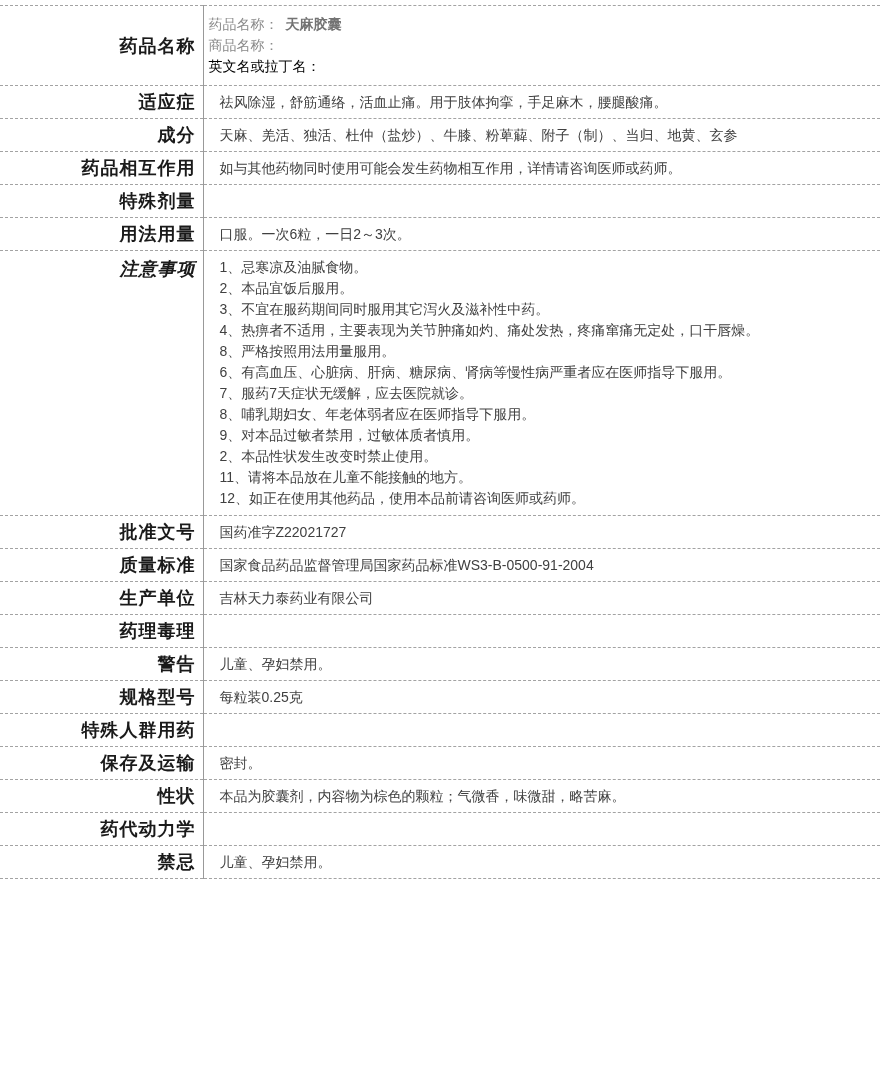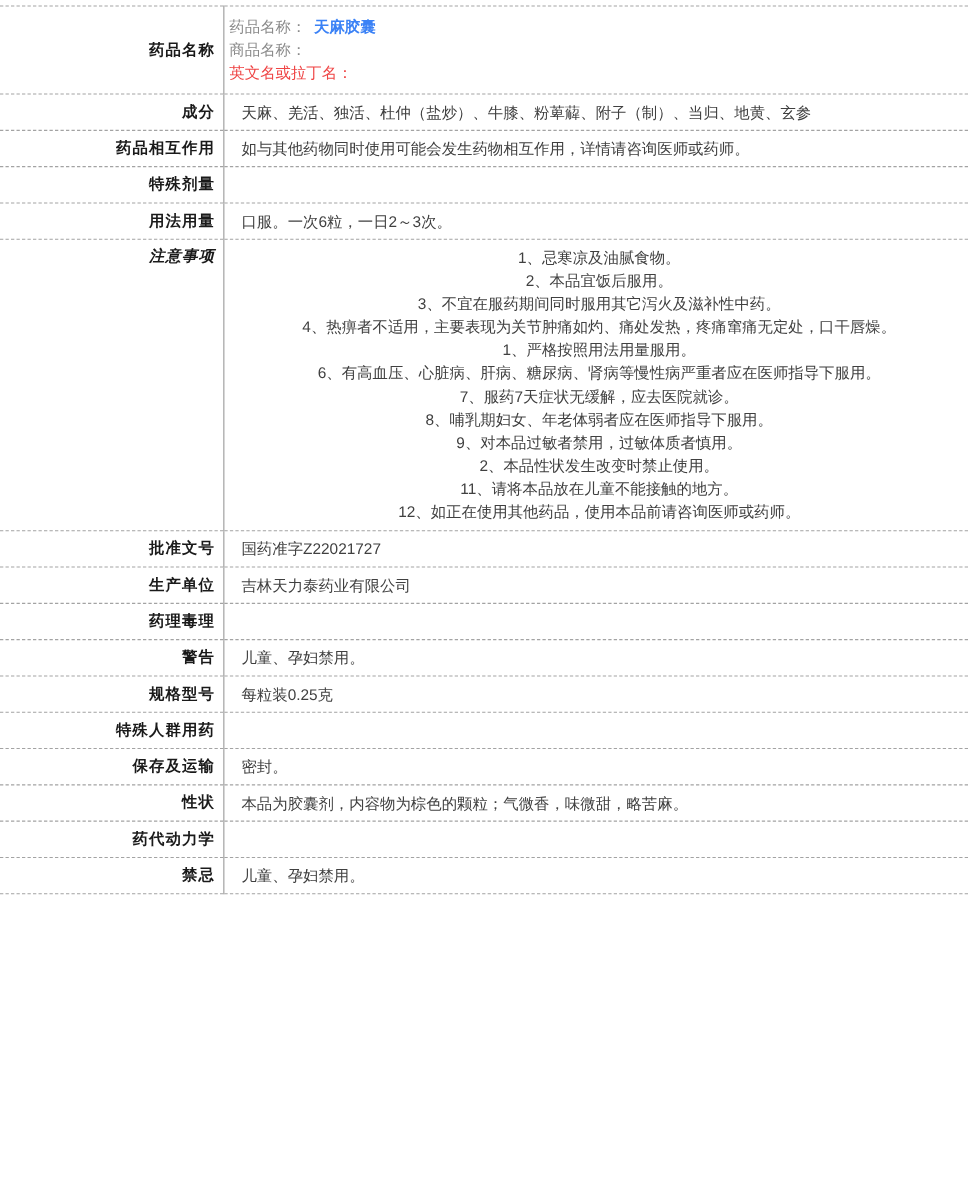--- a/index.html
+++ b/index.html
@@ -24,21 +24,21 @@
 
   th, td {
     border-top: 1px dashed #a3a3a3;
     border-bottom: 1px dashed #a3a3a3;
     box-sizing: border-box;
   }
   th {
     border-right: 1px solid #999999;
     text-align: right;
     vertical-align: middle;
-    font-size: 14px;
+    font-size: 18px;
     font-weight: bold;
     color: #1a1a1a;
     padding: 4px 7px 4px 0;
     letter-spacing: 1px;
   }
   td {
     vertical-align: middle;
     font-size: 14px;
     color: #404040;
     line-height: 21px;
@@ -50,47 +50,51 @@
   tr.row-notes th {
     vertical-align: top;
     padding-top: 6px;
     font-style: italic;
   }
   tr.row-name td {
     padding-left: 5px;
   }
   .name-line { line-height: 21px; }
   .prefix-muted { color: #8a8a8a; text-align: center; }
-  .prefix-faint { color: #ef4444; }
+  .prefix-faint { color: #000000; }
   .drug-name-strong {
-    color: #3b82f6;
+    color: #737373;
     font-weight: bold;
     margin-left: 7px;
   }
-  .note-line { line-height: 21px; text-align: center; }
+  .note-line { line-height: 21px; }
 </style>
 </head>
 <body>
 
 <table class="drug-table">
   <colgroup>
     <col class="c-label">
     <col class="c-value">
   </colgroup>
   <tbody>
 
     <tr class="row-name">
       <th>药品名称</th>
       <td>
         <div class="name-line"><span class="prefix-muted">药品名称：</span><span class="drug-name-strong">天麻胶囊</span></div>
         <div class="name-line"><span class="prefix-muted">商品名称：</span><span></span></div>
         <div class="name-line"><span class="prefix-faint">英文名或拉丁名：</span><span></span></div>
       </td>
     </tr>
 
+    <tr>
+      <th>适应症</th>
+      <td>祛风除湿，舒筋通络，活血止痛。用于肢体拘挛，手足麻木，腰腿酸痛。</td>
+    </tr>
 
     <tr>
       <th>成分</th>
       <td>天麻、羌活、独活、杜仲（盐炒）、牛膝、粉萆薢、附子（制）、当归、地黄、玄参</td>
     </tr>
 
     <tr>
       <th>药品相互作用</th>
       <td>如与其他药物同时使用可能会发生药物相互作用，详情请咨询医师或药师。</td>
     </tr>
@@ -107,36 +111,40 @@
       <td>口服。一次6粒，一日2～3次。</td>
     </tr>
 
     <tr class="row-notes">
       <th>注意事项</th>
       <td>
         <div class="note-line">1、忌寒凉及油腻食物。</div>
         <div class="note-line">2、本品宜饭后服用。</div>
         <div class="note-line">3、不宜在服药期间同时服用其它泻火及滋补性中药。</div>
         <div class="note-line">4、热痹者不适用，主要表现为关节肿痛如灼、痛处发热，疼痛窜痛无定处，口干唇燥。</div>
-        <div class="note-line">1、严格按照用法用量服用。</div>
+        <div class="note-line">8、严格按照用法用量服用。</div>
         <div class="note-line">6、有高血压、心脏病、肝病、糖尿病、肾病等慢性病严重者应在医师指导下服用。</div>
         <div class="note-line">7、服药7天症状无缓解，应去医院就诊。</div>
         <div class="note-line">8、哺乳期妇女、年老体弱者应在医师指导下服用。</div>
         <div class="note-line">9、对本品过敏者禁用，过敏体质者慎用。</div>
         <div class="note-line">2、本品性状发生改变时禁止使用。</div>
         <div class="note-line">11、请将本品放在儿童不能接触的地方。</div>
         <div class="note-line">12、如正在使用其他药品，使用本品前请咨询医师或药师。</div>
       </td>
     </tr>
 
     <tr>
       <th>批准文号</th>
       <td>国药准字Z22021727</td>
     </tr>
 
+    <tr>
+      <th>质量标准</th>
+      <td>国家食品药品监督管理局国家药品标准WS3-B-0500-91-2004</td>
+    </tr>
 
     <tr>
       <th>生产单位</th>
       <td>吉林天力泰药业有限公司</td>
     </tr>
 
     <tr>
       <th>药理毒理</th>
       <td></td>
     </tr>

